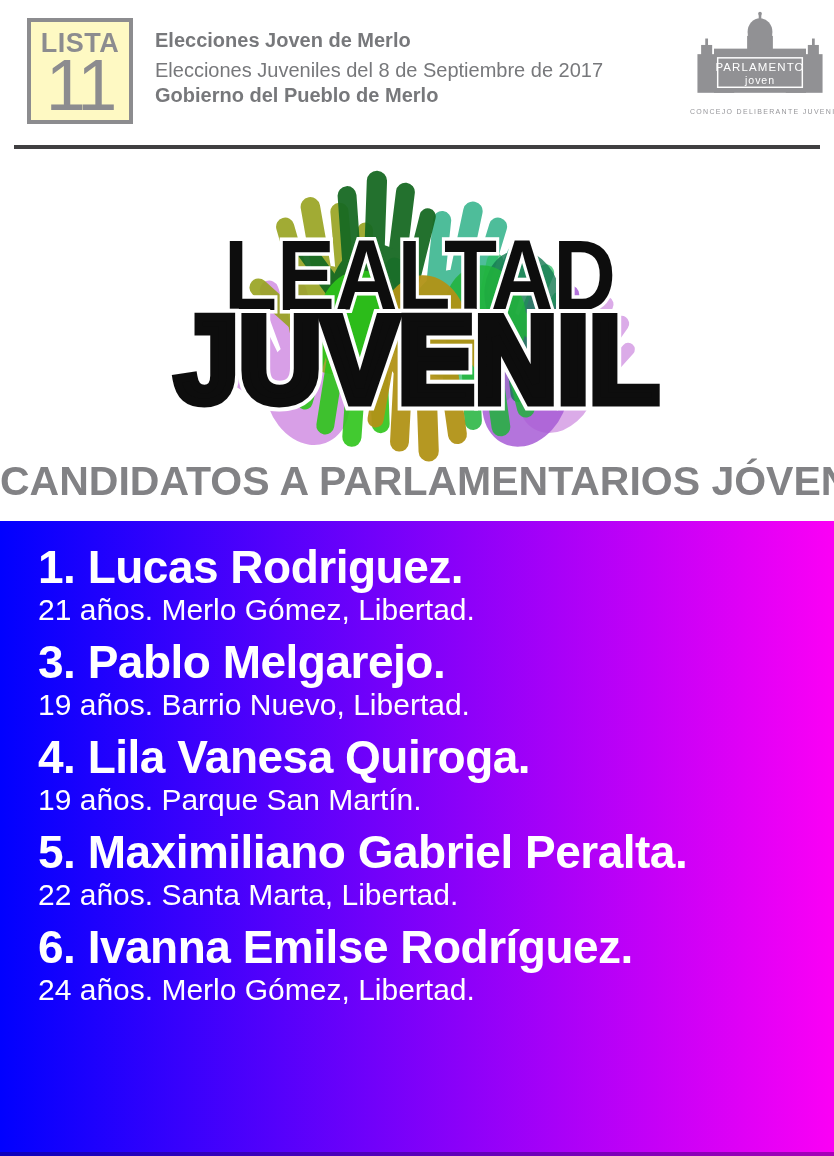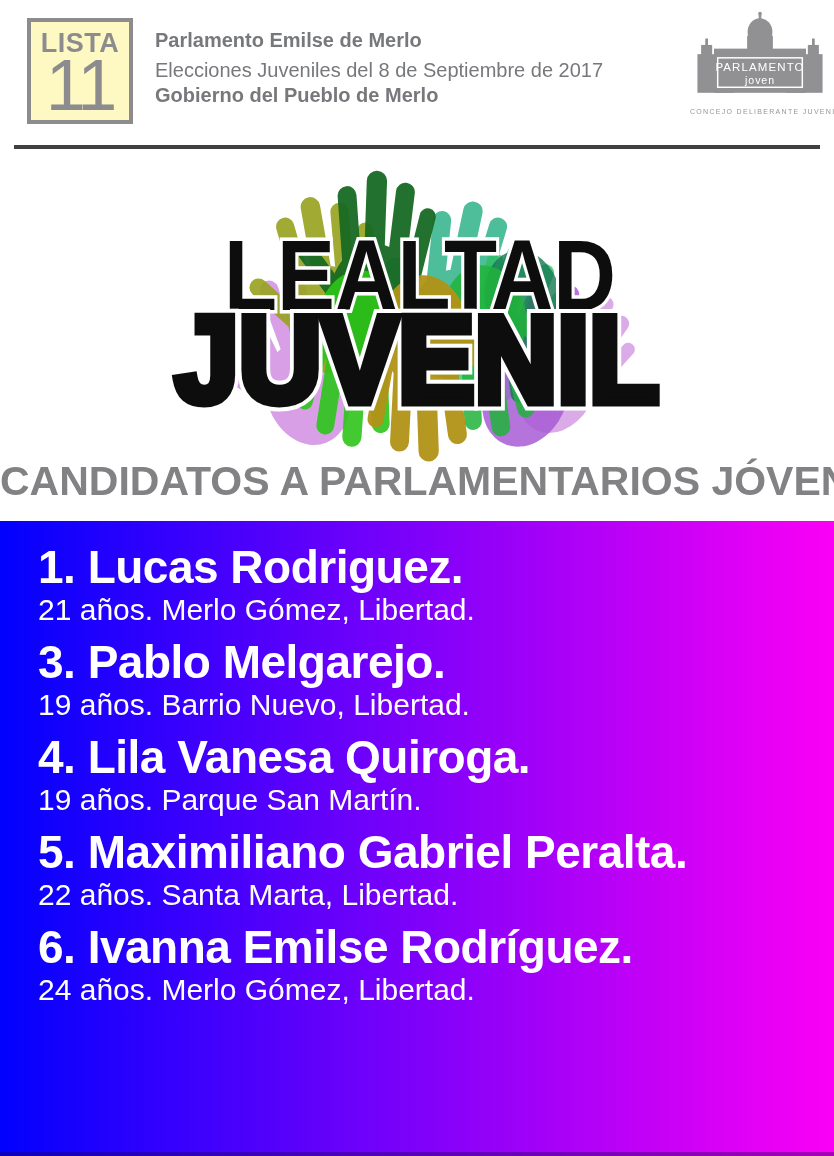--- a/index.html
+++ b/index.html
@@ -40,21 +40,21 @@
 </style>
 </head>
 <body>
 
 <div class="lista-box">
   <div class="lista-label">LISTA</div>
   <div class="lista-number">11</div>
 </div>
 
 <div class="header-lines">
-  <div class="hl-bold">Parlamento Emilse de Merlo</div>
+  <div class="hl-bold">Elecciones Joven de Merlo</div>
   <div class="hl-mid">Elecciones Juveniles del 8 de Septiembre de 2017</div>
   <div class="hl-bold">Gobierno del Pueblo de Merlo</div>
 </div>
 
 <div class="logo">
   <svg width="140" height="92" viewBox="0 0 140 100">
     <g fill="#919194">
       <rect x="2" y="48" width="40" height="42"></rect>
       <rect x="98" y="48" width="40" height="42"></rect>
       <rect x="20" y="42" width="100" height="48"></rect>

